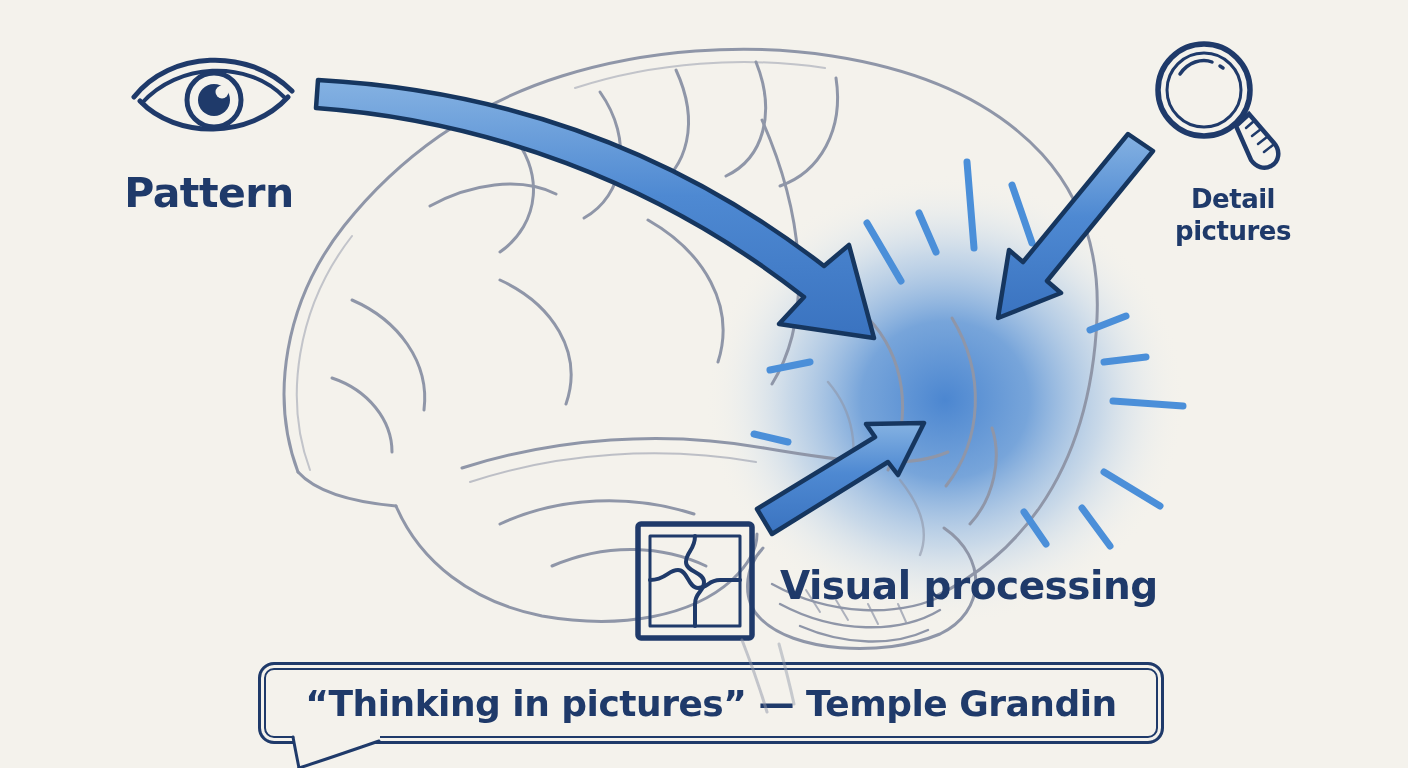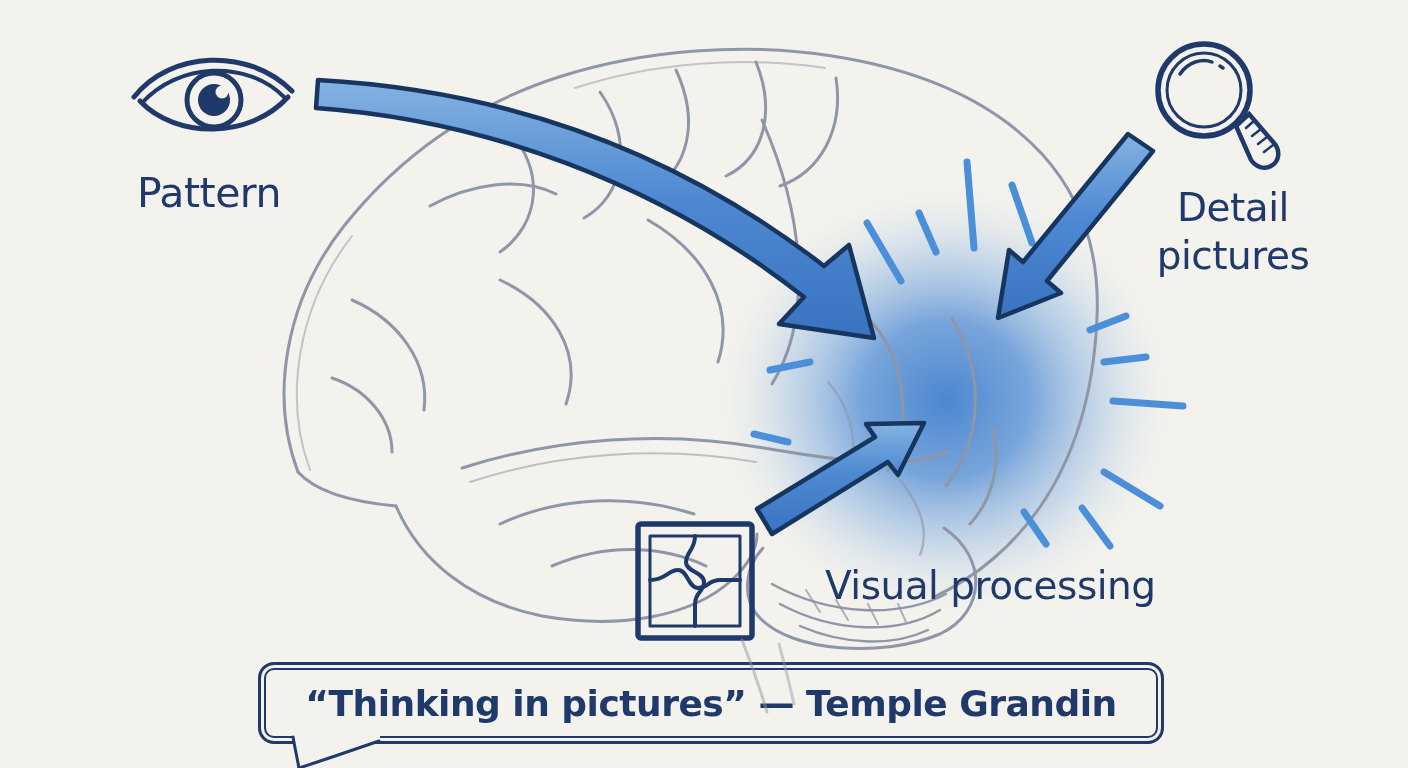--- a/index.html
+++ b/index.html
@@ -16,28 +16,28 @@
     overflow:hidden;
     font-family:"DejaVu Sans",sans-serif;
   }
   .scene-svg, .overlay-svg{
     position:absolute;left:0;top:0;width:1408px;height:768px;display:block;
   }
   .overlay-svg{pointer-events:none;}
   .label{
     position:absolute;
     color:var(--ink);
-    font-weight:400;
+    font-weight:700;
     text-align:center;
     line-height:1.22;
     letter-spacing:-0.5px;
   }
   .label-pattern{left:44px;top:168px;width:330px;font-size:41px;}
-  .label-detail{left:1068px;top:184px;width:330px;font-size:39px;}
-  .label-visual{left:780px;top:562px;font-size:39px;white-space:nowrap;text-align:left;margin-left:45px;}
+  .label-detail{left:1068px;top:184px;width:330px;font-size:26px;}
+  .label-visual{left:780px;top:562px;font-size:39px;white-space:nowrap;text-align:left;}
   .bubble{
     position:absolute;
     left:258px;top:662px;width:906px;height:82px;
     box-sizing:border-box;
     border:3px solid var(--ink);
     border-radius:16px;
     box-shadow: inset 0 0 0 3px var(--bg), inset 0 0 0 5px var(--ink);
   }
   .bubble-text{
     position:absolute;left:0;right:0;top:0;bottom:0;

